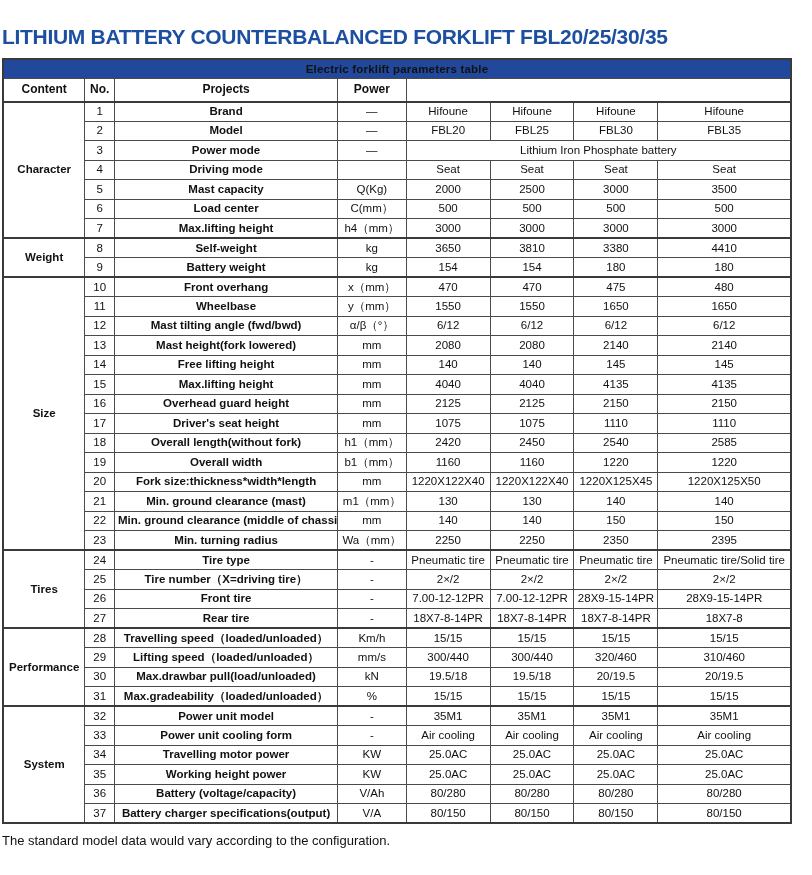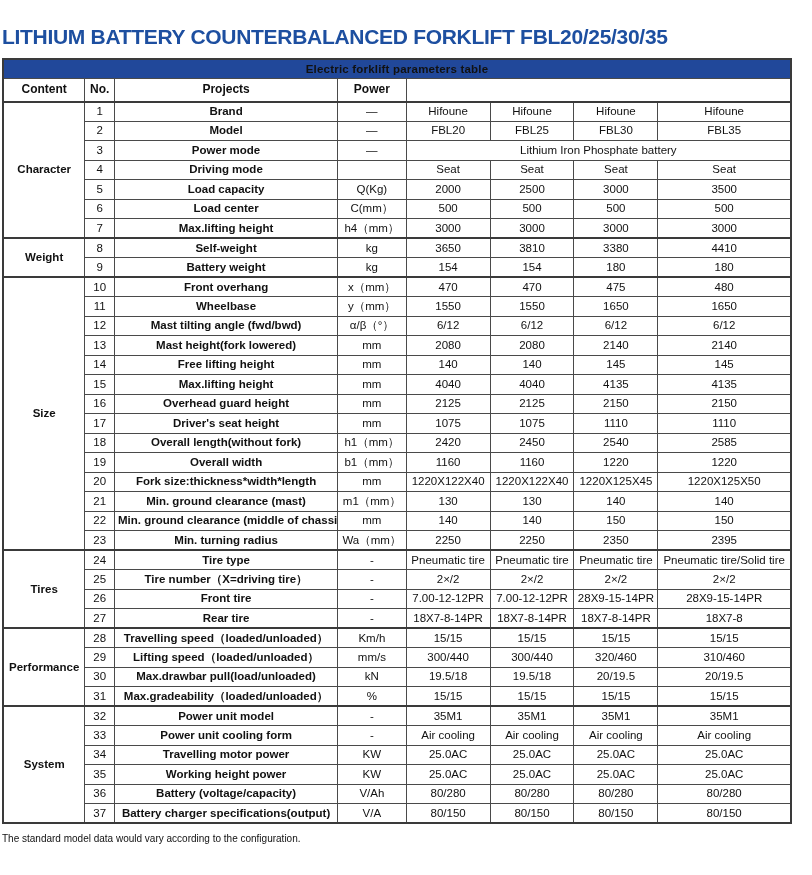--- a/index.html
+++ b/index.html
@@ -50,21 +50,21 @@
   tr.colhead th {
     font-weight: bold;
     font-size: 12px;
     height: 23px;
     background: #ffffff;
   }
   td.project-cell { text-align: left; padding-left: 4px; font-weight: bold; }
   td.content-cell { font-weight: bold; font-size: 12px; }
   tr.group-start td { border-top: 2px solid #3a3a3a; }
   .footer-note {
-    font-size: 10px;
+    font-size: 13px;
     color: #111111;
     margin-top: 9px;
   }
 </style>
 </head>
 <body>
 
 <div class="page">
   <div class="page-title">LITHIUM BATTERY COUNTERBALANCED FORKLIFT FBL20/25/30/35</div>
 
@@ -121,21 +121,21 @@
           <td class="no-cell">4</td>
           <td class="project-cell">Driving mode</td>
           <td class="unit-cell"></td>
           <td class="value-cell">Seat</td>
           <td class="value-cell">Seat</td>
           <td class="value-cell">Seat</td>
           <td class="value-cell">Seat</td>
         </tr>
         <tr>
           <td class="no-cell">5</td>
-          <td class="project-cell">Load capacity</td>
+          <td class="project-cell">Mast capacity</td>
           <td class="unit-cell">Q(Kg)</td>
           <td class="value-cell">2000</td>
           <td class="value-cell">2500</td>
           <td class="value-cell">3000</td>
           <td class="value-cell">3500</td>
         </tr>
         <tr>
           <td class="no-cell">6</td>
           <td class="project-cell">Load center</td>
           <td class="unit-cell">C(mm）</td>

